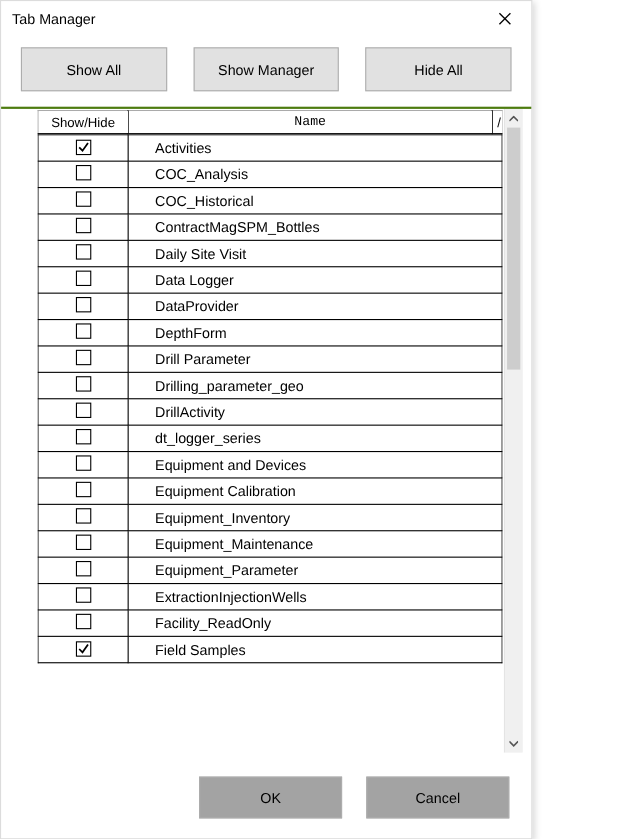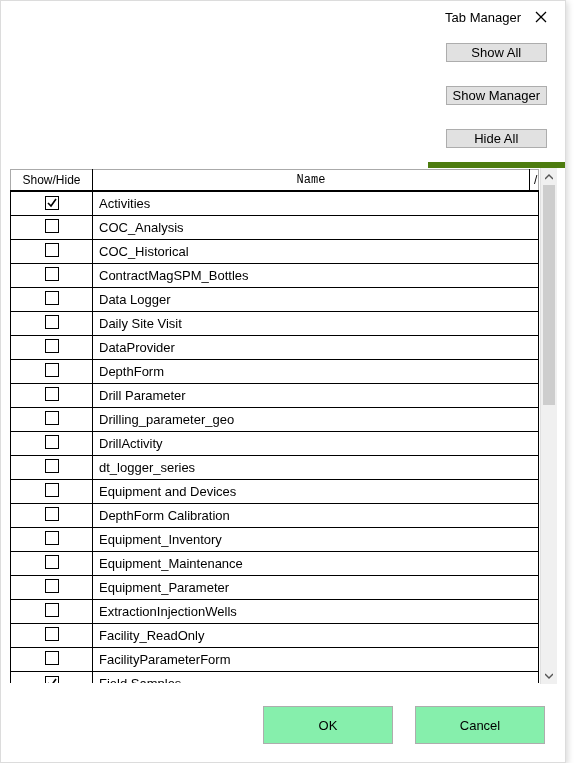--- a/index.html
+++ b/index.html
@@ -5,63 +5,62 @@
   * { box-sizing: border-box; }
   html, body {
     margin: 0; padding: 0;
     width: 574px; height: 763px;
     font-family: "Segoe UI", Tahoma, sans-serif;
     font-size: 12px;
     background: #ffffff;
     color: #000;
   }
   .window {
-    width: 566px; height: 763px;
+    width: 484px; height: 763px;
     border: 1px solid #dcdcdc;
     display: flex;
     flex-direction: column;
     box-shadow: 2px 2px 6px rgba(0,0,0,0.15);
     background: #fff;
-    align-items: flex-end;
   }
   .titlebar {
     height: 32px;
     display: flex;
     align-items: center;
     padding: 0 4px 0 10px;
     font-size: 13px;
   }
   .titlebar .title { flex: 1; }
   .titlebar .close {
     width: 40px; height: 28px;
     display: flex; align-items: center; justify-content: center;
     font-size: 14px;
     cursor: default;
   }
   .top-buttons {
     display: flex;
     gap: 24px;
     padding: 10px 18px 14px 18px;
-    border-bottom: 6px solid #4d7c0f;
-    flex-direction: column;
+    border-bottom: 2px solid #4d7c0f;
   }
   .top-buttons button {
     flex: 1;
     height: 40px;
     background: #e1e1e1;
     border: 1px solid #adadad;
     font-family: inherit;
     font-size: 13px;
     cursor: default;
   }
   .grid-wrap {
     flex: 1;
     display: flex;
     padding: 0 8px 8px 8px;
     overflow: hidden;
+    margin-left: 24px;
   }
   .grid-area {
     flex: 1;
     border: 1px solid #fff;
     position: relative;
     display: flex;
     flex-direction: column;
     overflow: hidden;
   }
   table {
@@ -91,21 +90,21 @@
     border: 1px solid #000;
     padding: 0;
     height: 24px;
     vertical-align: middle;
   }
   td.cellShow {
     width: 82px;
     text-align: center;
   }
   td.cellName {
-    padding-left: 6px;
+    padding-left: 24px;
     font-size: 13px;
   }
   .chk {
     width: 14px; height: 14px;
     border: 1px solid #000;
     display: inline-flex;
     align-items: center;
     justify-content: center;
     background: #fff;
     line-height: 1;
@@ -140,21 +139,21 @@
   }
   .bottom-buttons {
     display: flex;
     justify-content: flex-end;
     gap: 22px;
     padding: 14px 20px 18px 20px;
   }
   .bottom-buttons button {
     width: 130px;
     height: 38px;
-    background: #86efac;
+    background: #a3a3a3;
     border: 1px solid #adadad;
     font-family: inherit;
     font-size: 13px;
     cursor: default;
   }
 </style>
 </head>
 <body>
 
 <div class="window">
@@ -208,28 +207,28 @@
               <tr>
                 <td class="cellShow"><span class="chk"></span></td>
                 <td class="cellName">COC_Historical</td>
               </tr>
               <tr>
                 <td class="cellShow"><span class="chk"></span></td>
                 <td class="cellName">ContractMagSPM_Bottles</td>
               </tr>
               <tr>
                 <td class="cellShow"><span class="chk"></span></td>
+                <td class="cellName">Daily Site Visit</td>
+              </tr>
+              <tr>
+                <td class="cellShow"><span class="chk"></span></td>
                 <td class="cellName">Data Logger</td>
               </tr>
               <tr>
                 <td class="cellShow"><span class="chk"></span></td>
-                <td class="cellName">Daily Site Visit</td>
-              </tr>
-              <tr>
-                <td class="cellShow"><span class="chk"></span></td>
                 <td class="cellName">DataProvider</td>
               </tr>
               <tr>
                 <td class="cellShow"><span class="chk"></span></td>
                 <td class="cellName">DepthForm</td>
               </tr>
               <tr>
                 <td class="cellShow"><span class="chk"></span></td>
                 <td class="cellName">Drill Parameter</td>
               </tr>
@@ -244,45 +243,41 @@
               <tr>
                 <td class="cellShow"><span class="chk"></span></td>
                 <td class="cellName">dt_logger_series</td>
               </tr>
               <tr>
                 <td class="cellShow"><span class="chk"></span></td>
                 <td class="cellName">Equipment and Devices</td>
               </tr>
               <tr>
                 <td class="cellShow"><span class="chk"></span></td>
-                <td class="cellName">DepthForm Calibration</td>
+                <td class="cellName">Equipment Calibration</td>
               </tr>
               <tr>
                 <td class="cellShow"><span class="chk"></span></td>
                 <td class="cellName">Equipment_Inventory</td>
               </tr>
               <tr>
                 <td class="cellShow"><span class="chk"></span></td>
                 <td class="cellName">Equipment_Maintenance</td>
               </tr>
               <tr>
                 <td class="cellShow"><span class="chk"></span></td>
                 <td class="cellName">Equipment_Parameter</td>
               </tr>
               <tr>
                 <td class="cellShow"><span class="chk"></span></td>
                 <td class="cellName">ExtractionInjectionWells</td>
               </tr>
               <tr>
                 <td class="cellShow"><span class="chk"></span></td>
                 <td class="cellName">Facility_ReadOnly</td>
-              </tr>
-              <tr>
-                <td class="cellShow"><span class="chk"></span></td>
-                <td class="cellName">FacilityParameterForm</td>
               </tr>
               <tr>
                 <td class="cellShow"><span class="chk">
                     <svg viewBox="0 0 12 12">
                       <polyline points="2,6 5,9 10,2" fill="none" stroke="#000" stroke-width="1.6"></polyline>
                     </svg>
                   </span></td>
                 <td class="cellName">Field Samples</td>
               </tr>
             </tbody>

